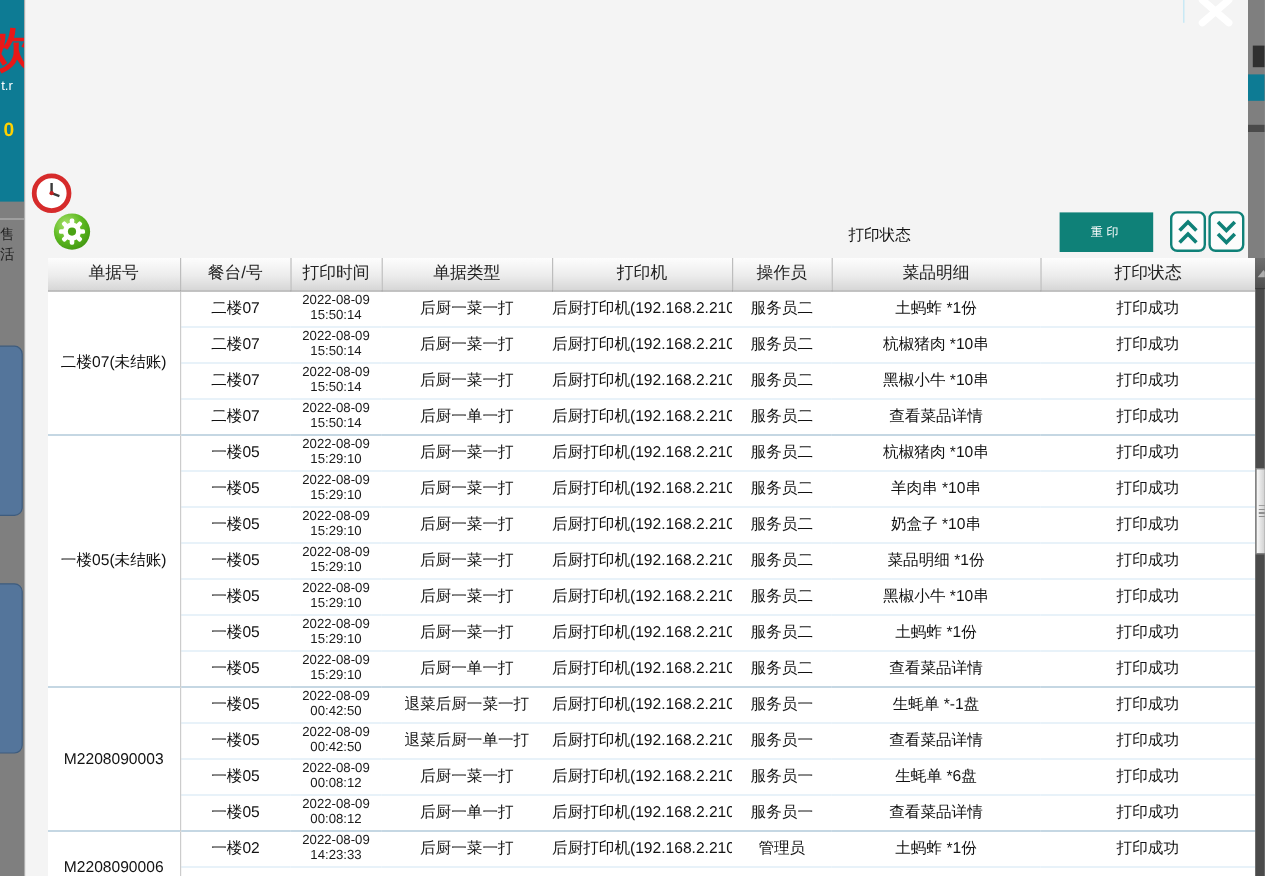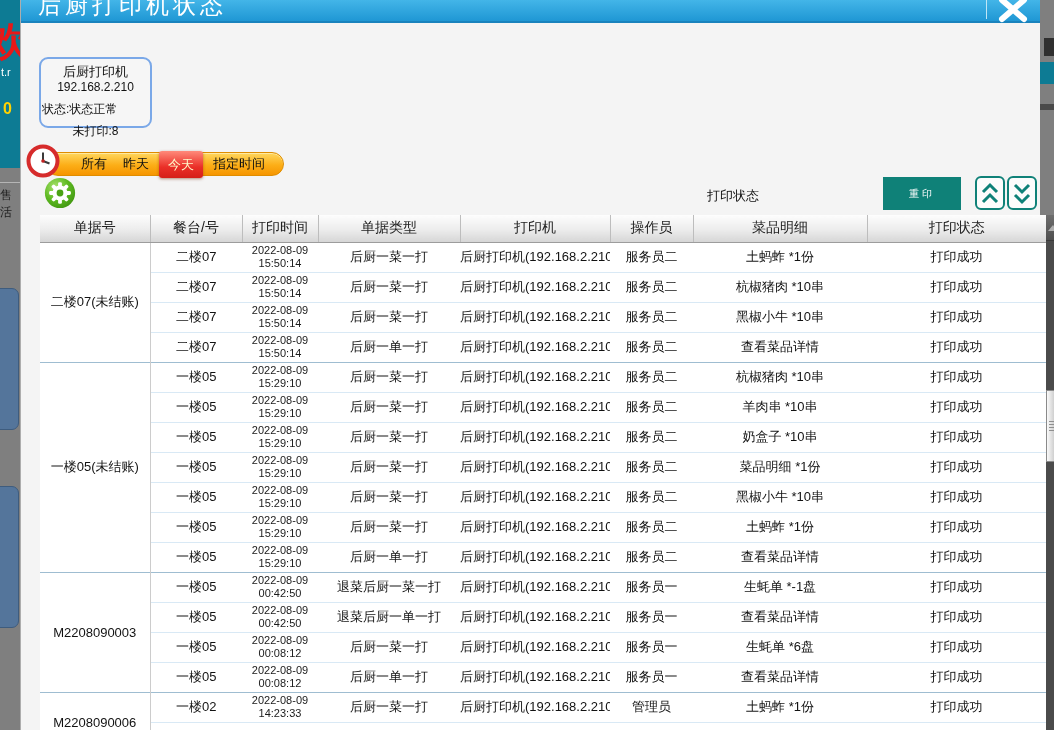--- a/index.html
+++ b/index.html
@@ -94,44 +94,29 @@
 
 <div class="bg-right">
   <div class="bg-right-dark"></div>
   <div class="bg-right-teal"></div>
   <div class="bg-right-line"></div>
   <div class="bg-right-icon"></div>
 </div>
 
 <div class="dialog">
 
-  <div class="titlebar">
-    <span class="title">后厨打印机状态</span>
-  </div>
   <div class="title-sep"></div>
   <div class="close-x">
     <svg width="40" height="27" viewBox="0 0 40 27">
         <path d="M9 4 L31 23 M31 4 L9 23" stroke="#fff" stroke-width="6" stroke-linecap="round" fill="none"></path>
       </svg>
   </div>
 
 
-  <div class="printer-card">
-    <div class="card-name">后厨打印机</div>
-    <div class="card-ip">192.168.2.210</div>
-    <div class="card-status">状态:状态正常</div>
-    <div class="card-unprinted">未打印:8</div>
-  </div>
-
-  <div class="filter-pill">
-      <span class="filter-item">所有</span>
-      <span class="filter-item">昨天</span>
-      <span class="filter-item active">今天</span>
-      <span class="filter-item">指定时间</span>
-    </div>
+
   <div class="clock-icon">
     <svg width="34" height="34" viewBox="0 0 34 34">
       <circle cx="17" cy="17" r="14.5" fill="#fff" stroke="#d62b2b" stroke-width="4"></circle>
       <line x1="17" y1="17" x2="17" y2="8.5" stroke="#3a3a3a" stroke-width="2"></line>
       <line x1="17" y1="17" x2="23.5" y2="19.5" stroke="#3a3a3a" stroke-width="2"></line>
       <circle cx="17" cy="17" r="1.8" fill="#c22222"></circle>
     </svg>
   </div>
   <div class="gear-icon">
     <svg width="34" height="34" viewBox="0 0 36 36">

